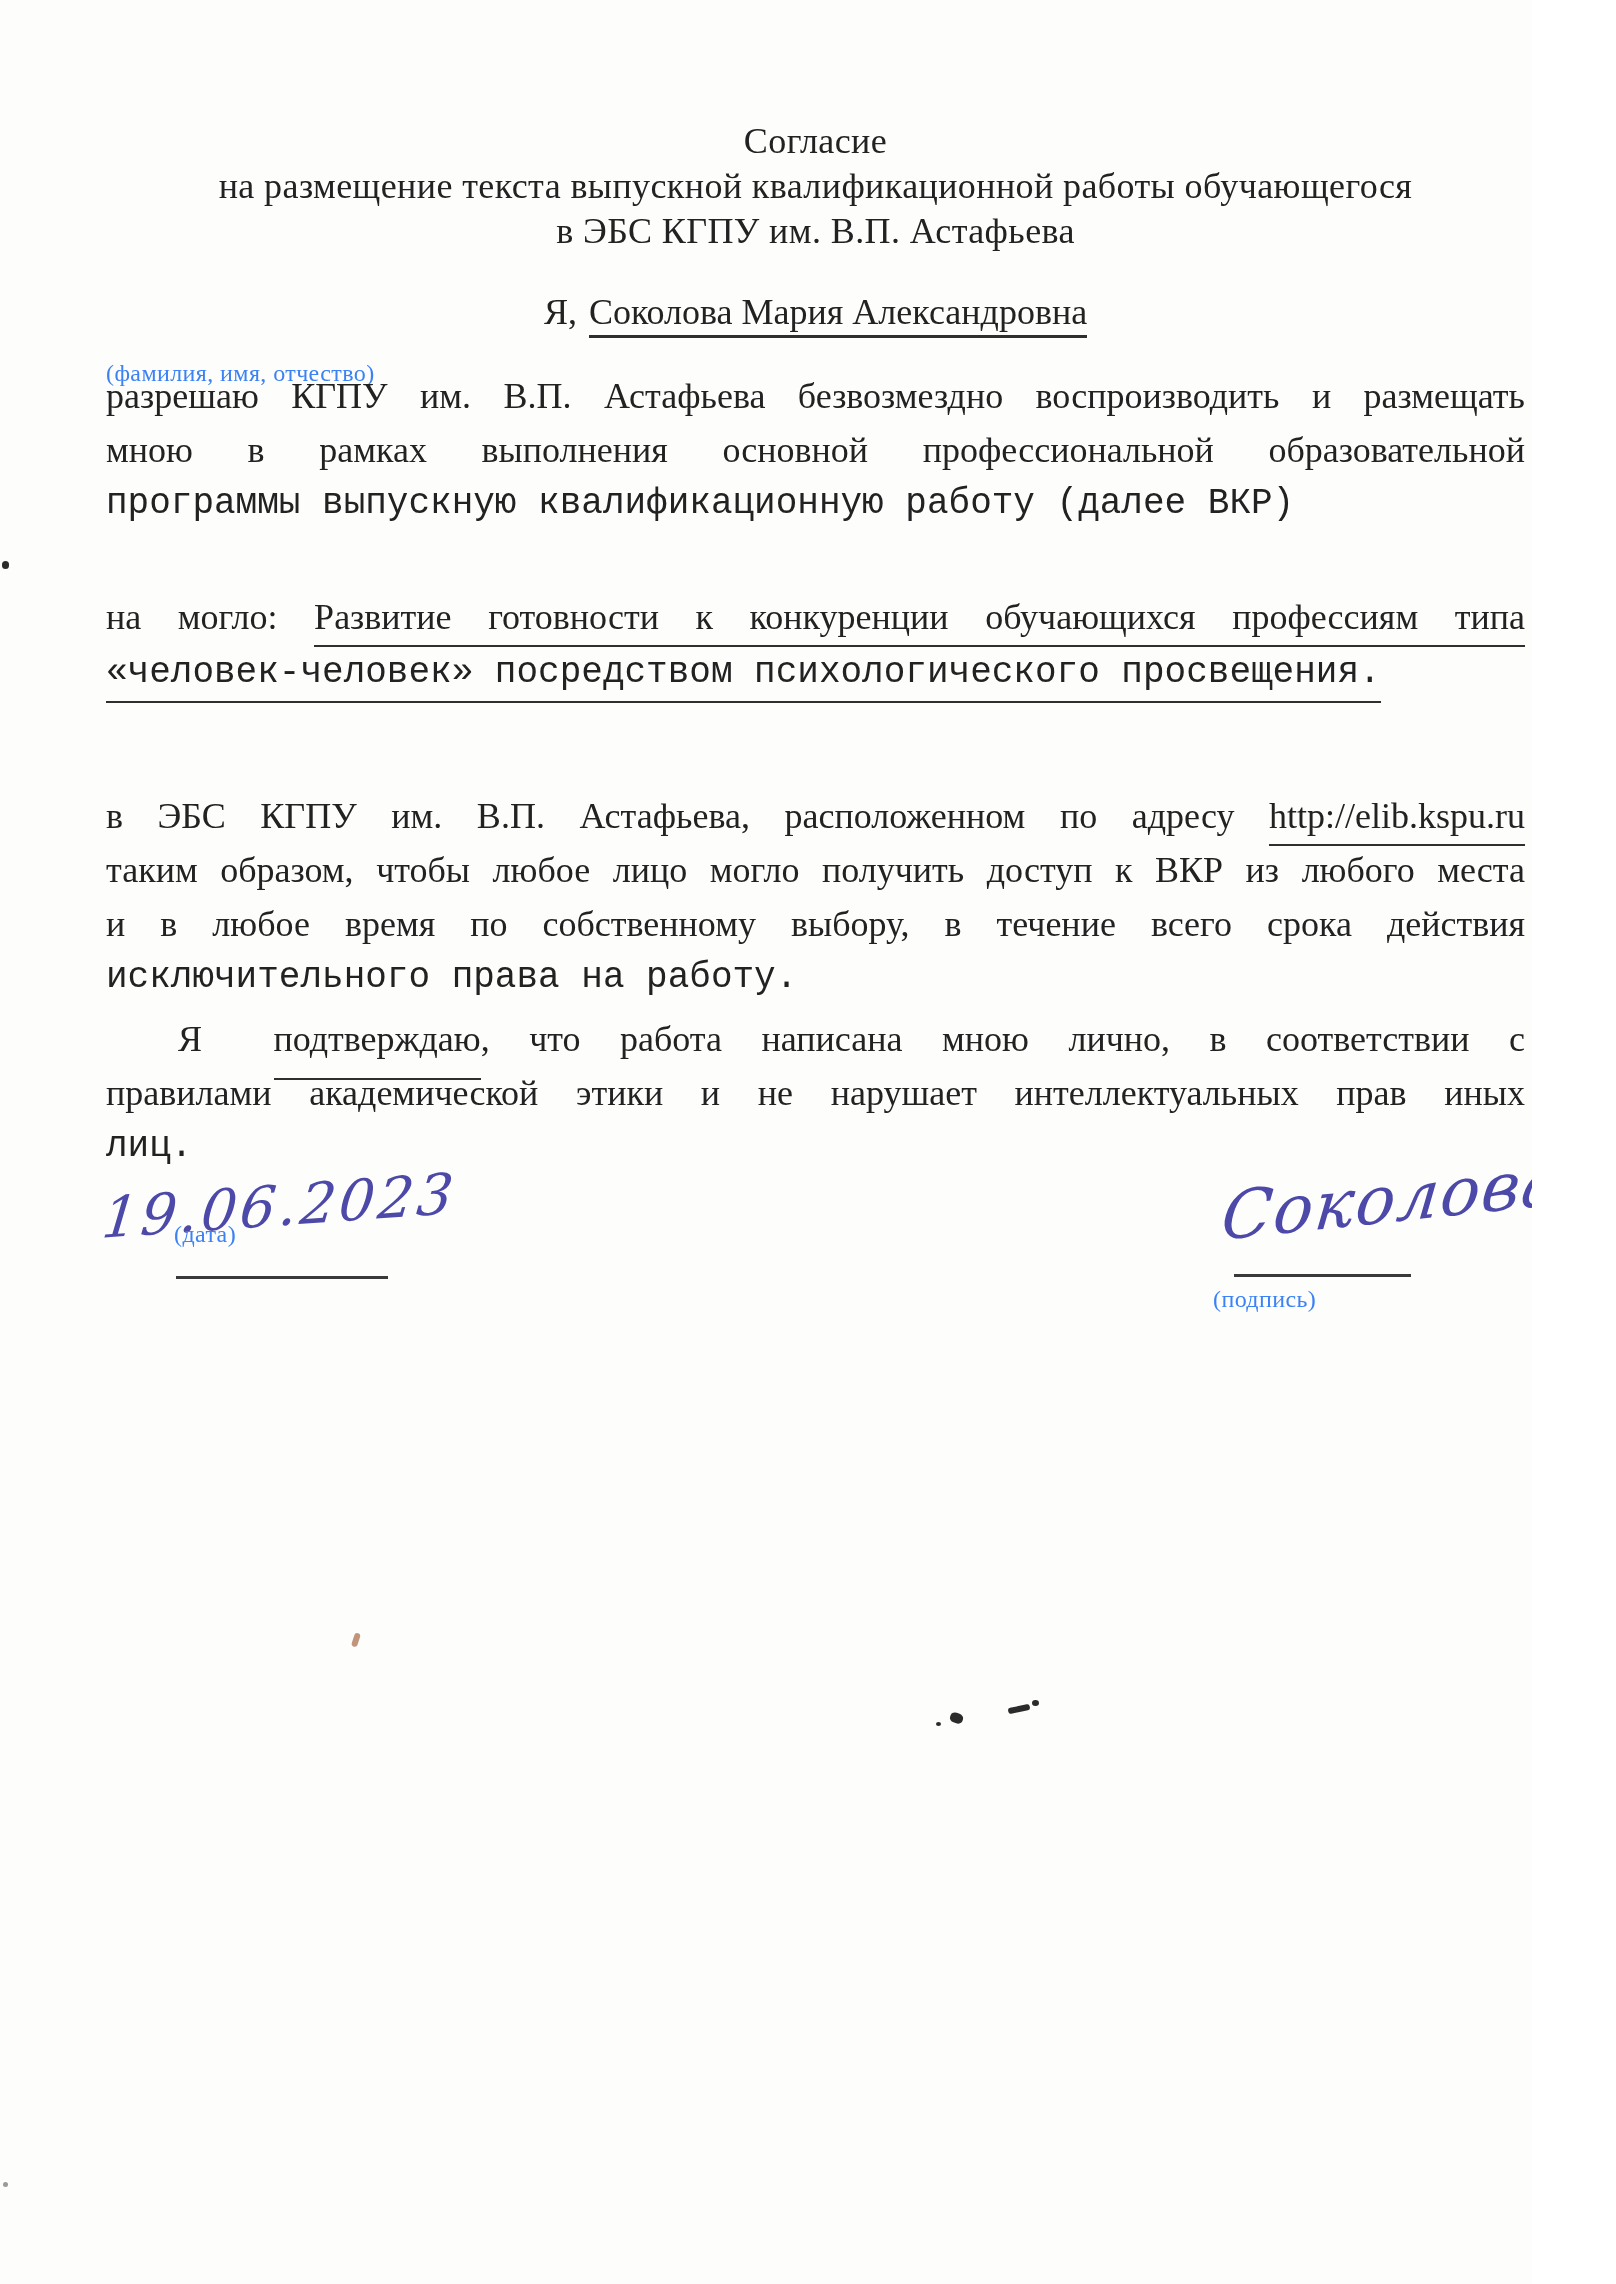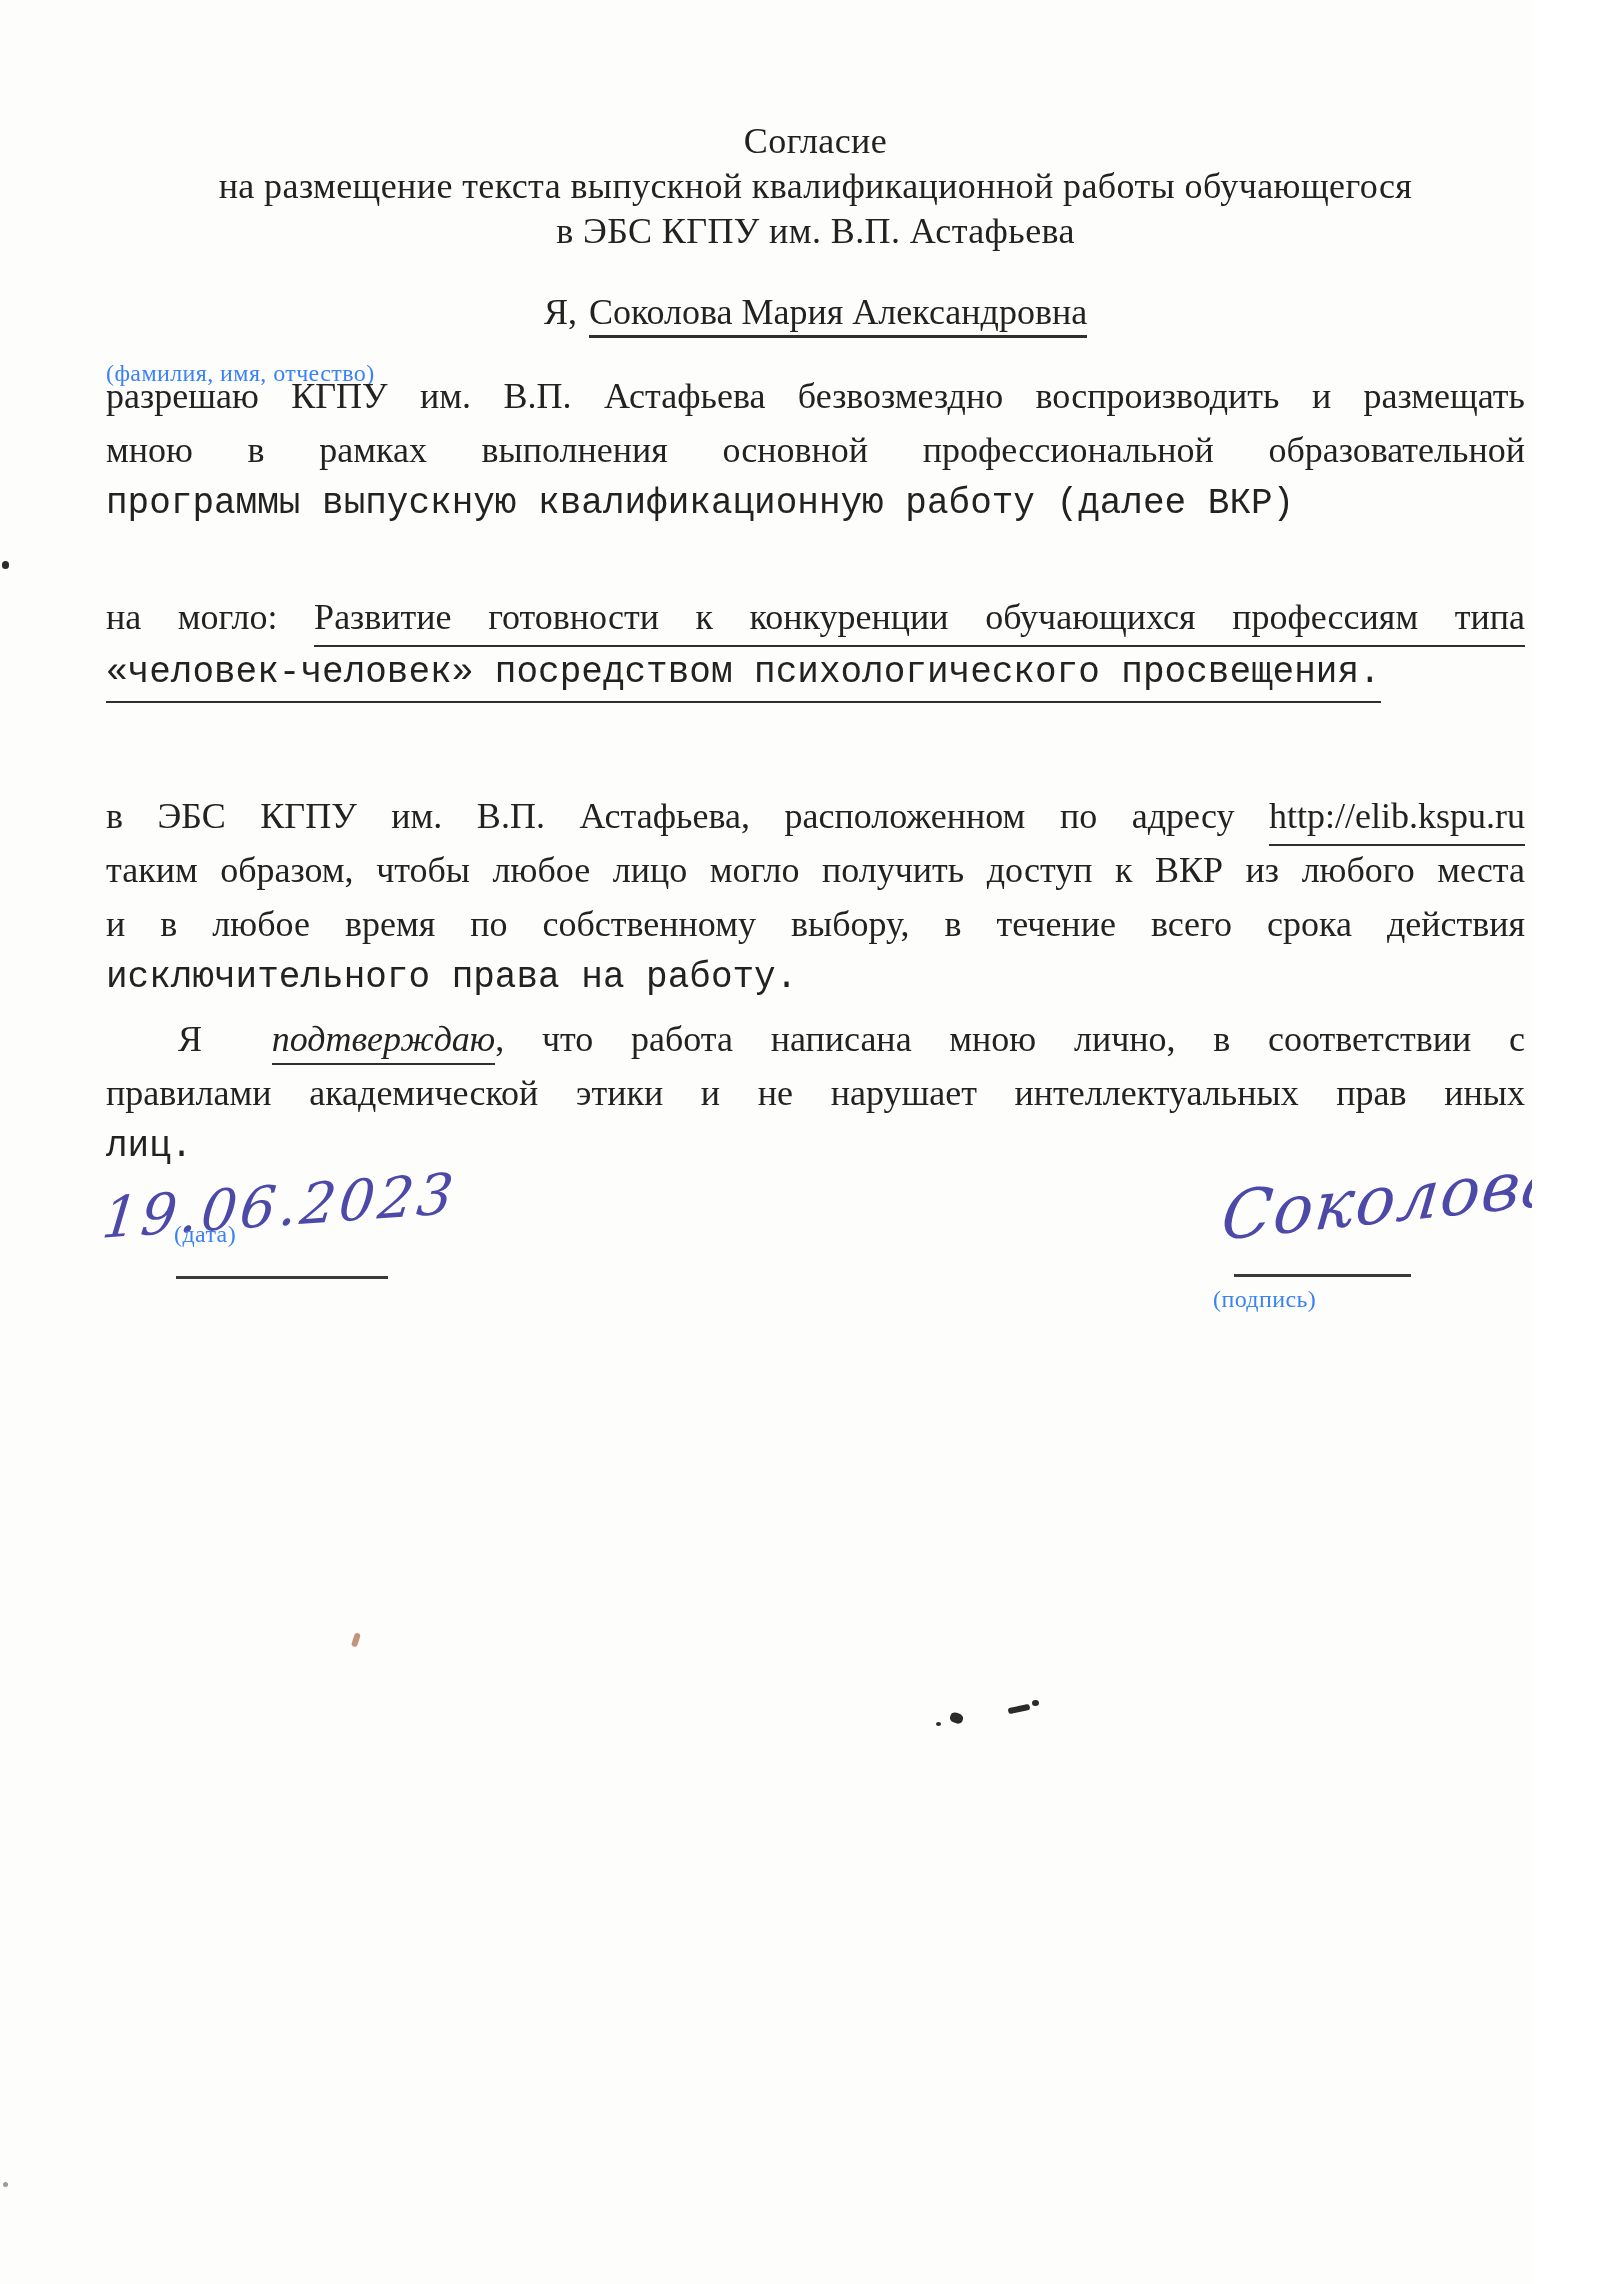--- a/index.html
+++ b/index.html
@@ -68,23 +68,22 @@
   .line-left {
     height: 54px;
     line-height: 54px;
     text-align: right;
     text-align-last: left;
     font-family: Liberation Mono, monospace;
   }
   .topic-line { height: 55px; line-height: 55px; }
   .indent { text-indent: 72px; }
   .em-u {
-    font-style: italic;
     border-bottom: 2.5px solid var(--underline, #2f2f2f);
-    padding-bottom: 4px;
+    padding-bottom: 19px;
     margin-left: 32px;
   }
   
   .hw {
     position: absolute;
     font-family: "DejaVu Serif", serif;
     font-style: italic;
     color: var(--handwriting-ink, #4340a5);
     white-space: nowrap;
     opacity: 0.95;

